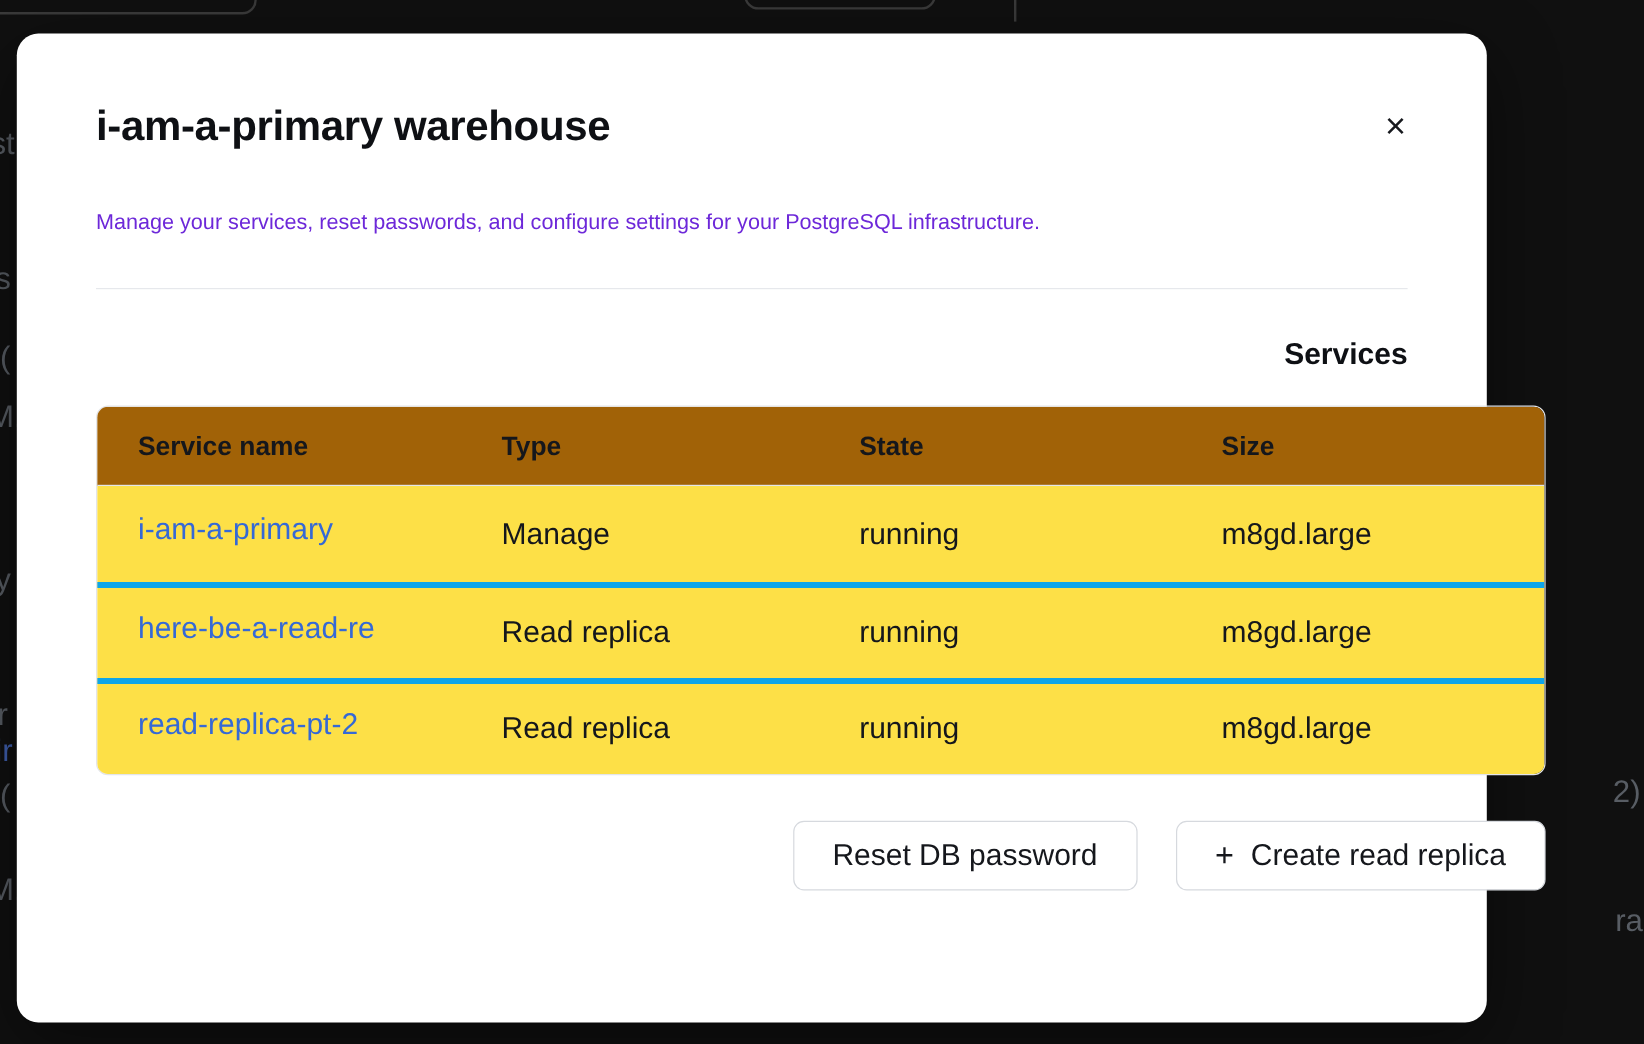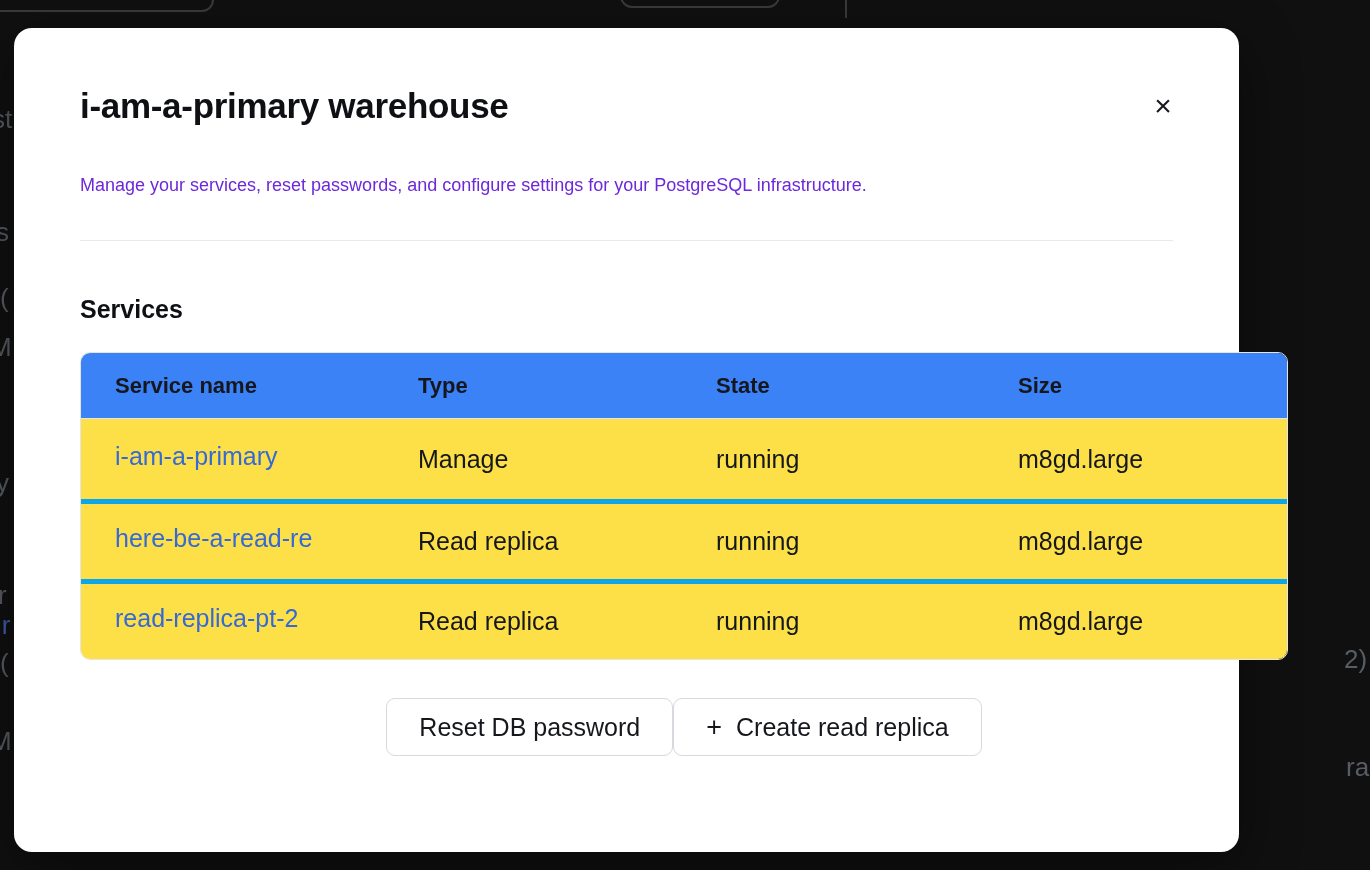--- a/index.html
+++ b/index.html
@@ -70,42 +70,43 @@
     max-width: 1140px;
   }
   .divider {
     margin-top: 34px;
     border: none;
     border-top: 1px solid #e6e8ec;
     height: 0;
   }
 
   .services-heading {
-    margin-top: 54px;
+    margin-top: 40px;
     font-size: 25px;
     font-weight: 700;
     color: #0e1014;
+    text-align: right;
   }
 
   
   .table {
     margin-top: 28px;
     width: 1208px;
     border: 1px solid #e3e5e9;
     border-radius: 10px;
     overflow: hidden;
   }
   .thead, .trow {
     display: grid;
     grid-template-columns: 337px 298px 302px 1fr;
     align-items: center;
   }
   .thead {
     height: 66px;
-    background: #3b82f6;
+    background: #a16207;
     border-bottom: 1px solid #e3e5e9;
   }
   .thead .cell {
     font-size: 22px;
     font-weight: 600;
     color: #15171c;
   }
   .trow {
     height: 80px;
     background: #fde047;
@@ -124,21 +125,22 @@
     max-width: 290px;
     overflow: hidden;
     white-space: nowrap;
   }
 
   
   .footer {
     margin-top: 38px;
     width: 1208px;
     display: flex;
-    justify-content: center;
+    justify-content: flex-end;
+    gap: 32px;
   }
   .btn {
     height: 58px;
     padding: 0 32px;
     display: inline-flex;
     align-items: center;
     justify-content: center;
     gap: 14px;
     background: #ffffff;
     border: 1px solid #d6d9de;

